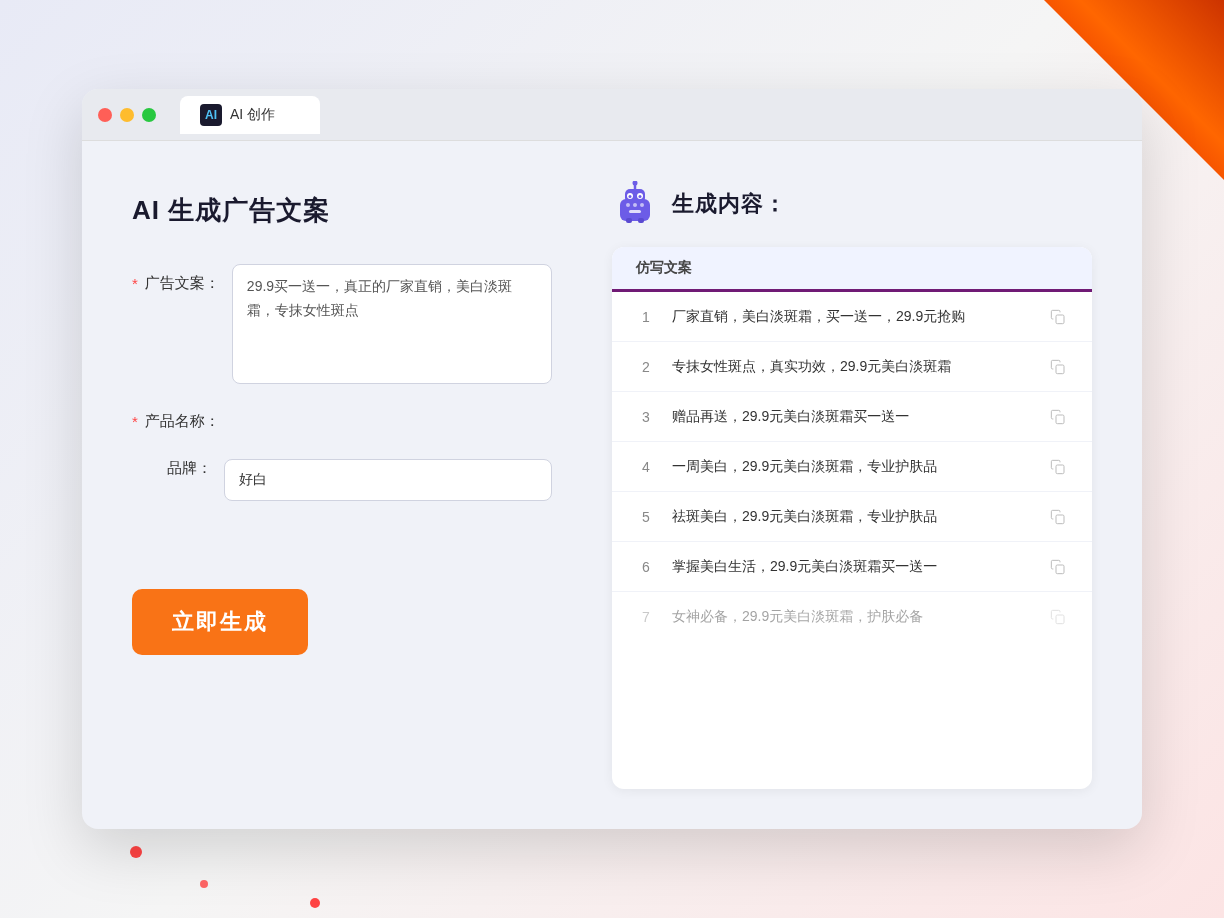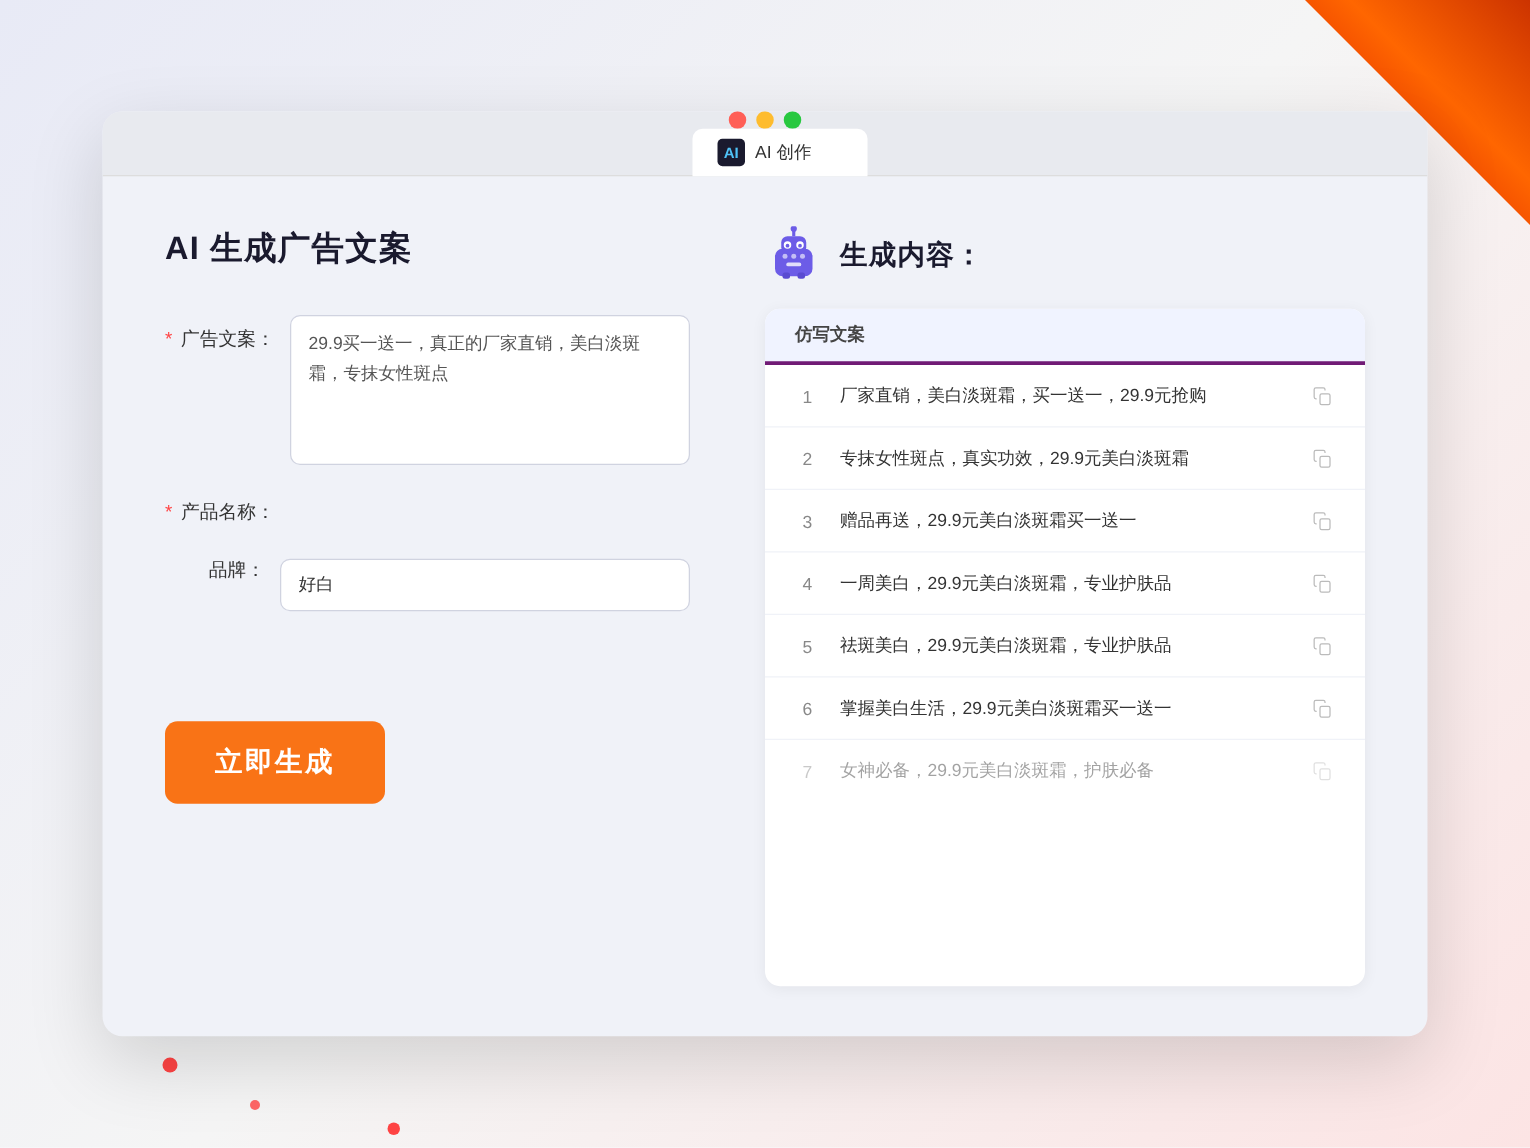--- a/index.html
+++ b/index.html
@@ -44,21 +44,20 @@
     }
 
     
     .title-bar {
       background: #e8eaef;
       height: 52px;
       display: flex;
       align-items: center;
       padding: 0 16px;
       border-bottom: 1px solid #ddd;
-      flex-direction: column;
     }
 
     .window-buttons {
       display: flex;
       gap: 8px;
       align-items: center;
     }
 
     .window-btn {
       width: 14px;
@@ -105,20 +104,21 @@
     .content-area {
       display: flex;
       height: calc(100% - 52px);
       padding: 40px 50px;
       gap: 60px;
     }
 
     
     .left-panel {
       flex: 0 0 420px;
+      margin-top: 12px;
     }
 
     .page-title {
       font-size: 26px;
       font-weight: 700;
       color: #1a1a2e;
       margin-bottom: 36px;
       letter-spacing: 1px;
     }
 

